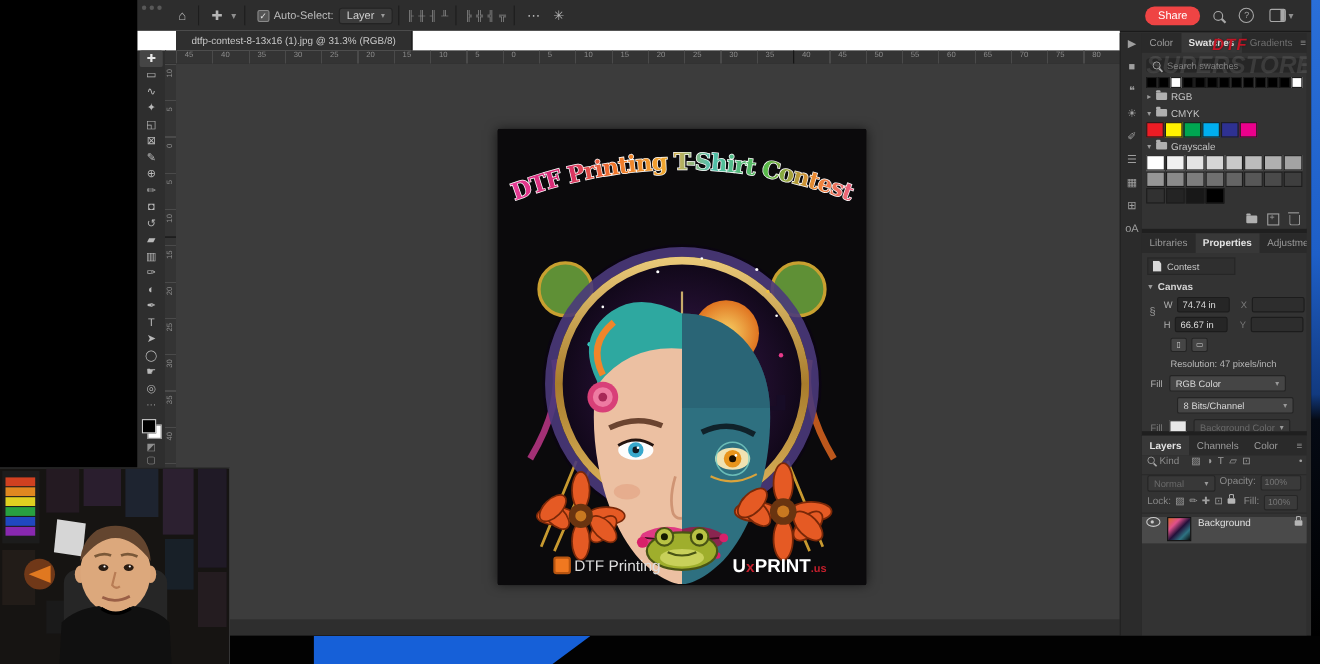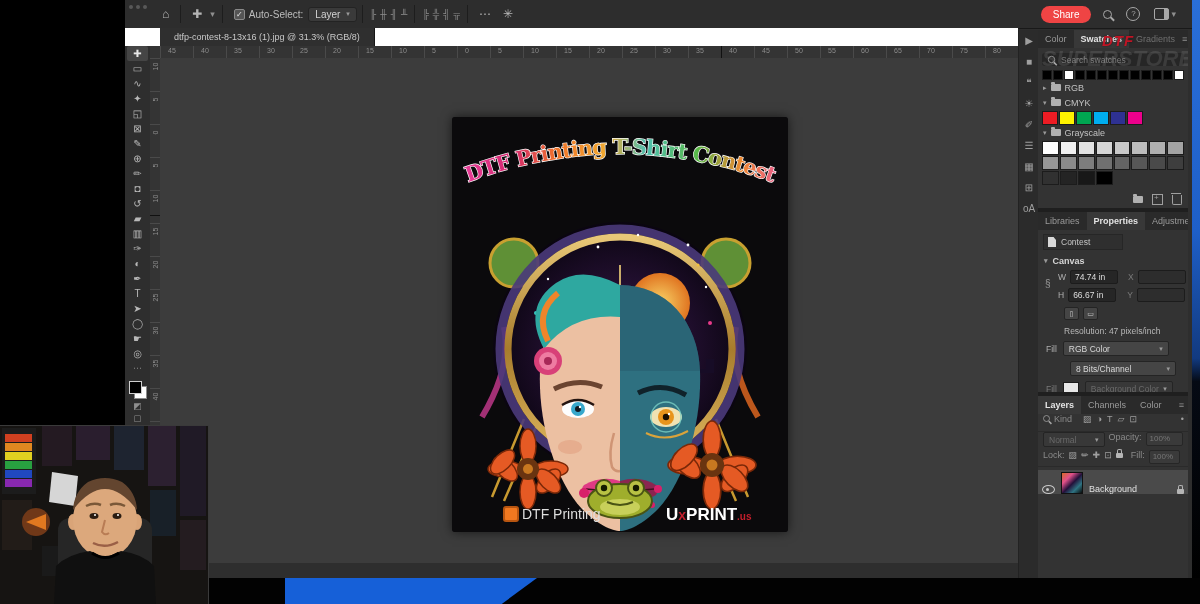--- a/index.html
+++ b/index.html
@@ -122,21 +122,21 @@
   #layers-panel{top:366px;height:182px;}
   #filter-row{height:17px;gap:3px;padding:0 4px;border-bottom:1px solid #2a2a2a;}
   #filter-row .kind{color:#8a8a8a;}
   .l-icon{color:#9f9f9f;font-size:9px;}
   #blend-row{height:18px;gap:4px;padding:0 5px;color:#8a8a8a;}
   #blend-row .dd-box{width:52px;}
   .mini-box{width:34px;height:12px;background:#3a3a3a;border:1px solid #262626;border-radius:2px;color:#777;font-size:8px;line-height:12px;padding-left:3px;}
   #lock-row{height:16px;gap:4px;padding:0 5px;color:#8a8a8a;border-bottom:1px solid #2a2a2a;}
   .icon-lock{width:7px;height:5px;background:#b5b5b5;border-radius:1px;position:relative;display:inline-block;margin-top:3px;}
   .icon-lock::before{content:'';position:absolute;top:-4px;left:1px;width:3px;height:3px;border:1px solid #b5b5b5;border-bottom:none;border-radius:2px 2px 0 0;}
-  #layer-row{height:24px;background:#4a4a4a;display:flex;align-items:flex-end;gap:6px;padding:0 4px;margin-top:3px;}
+  #layer-row{height:24px;background:#4a4a4a;display:flex;align-items:flex-start;gap:6px;padding:0 4px;margin-top:3px;}
   .icon-eye{width:11px;height:7px;border:1px solid #c8c8c8;border-radius:50%;position:relative;}
   .icon-eye::after{content:'';position:absolute;left:3px;top:1.5px;width:3px;height:3px;border-radius:50%;background:#c8c8c8;}
   #layer-thumb{width:20px;height:20px;border:1px solid #111;
      background:linear-gradient(135deg,#d86a2a 0%,#e0508a 28%,#23103a 52%,#2e7382 75%,#0a0a0a 100%);}
   #layer-name{font-size:9px;color:#e0e0e0;flex:1;}
 
   
   #blue-strip{position:absolute;left:1192px;top:0;width:8px;height:578px;
       background:linear-gradient(180deg,#2a6fd8 0%,#1e5fc8 40%,#123a80 62%,#050a14 66%,#000 100%);}
   #bottom-bar{position:absolute;left:0;top:578px;width:1200px;height:26px;background:#020202;}

